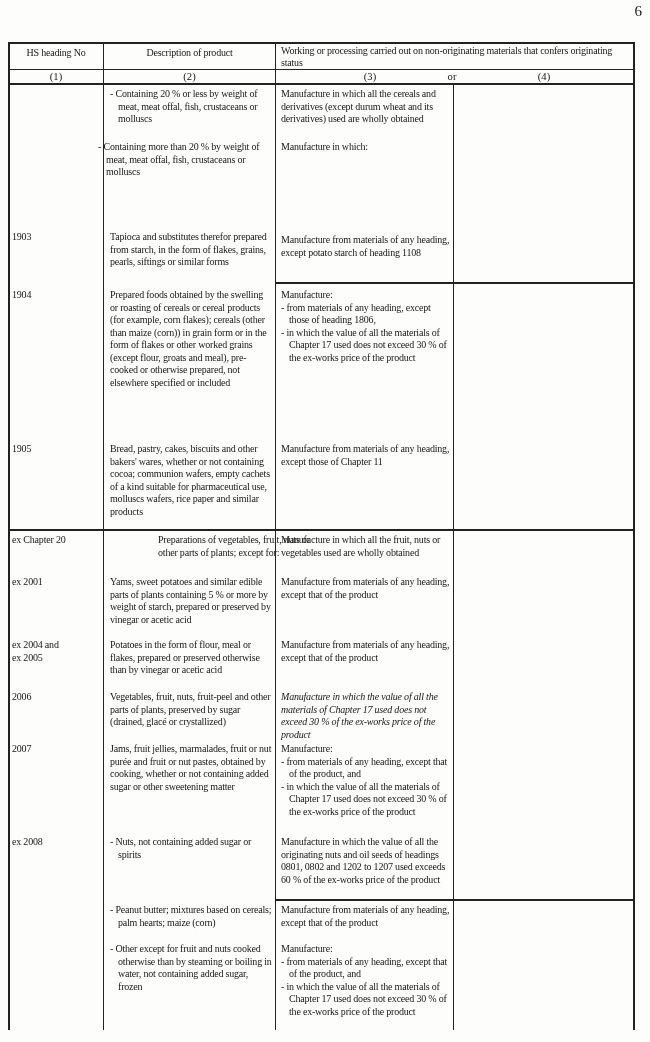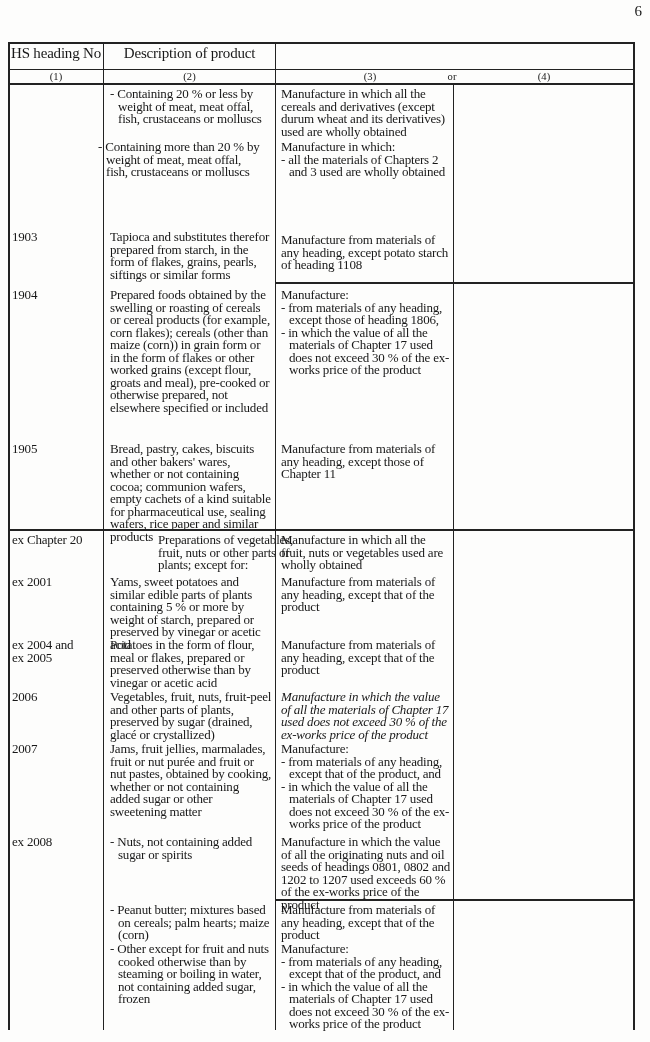--- a/index.html
+++ b/index.html
@@ -4,24 +4,24 @@
 <style>
   html,body{margin:0;padding:0;background:#e8e8e8;}
   .page{
     position:relative;width:650px;height:1042px;background:#fdfdfc;
     font-family:"Liberation Serif","DejaVu Serif",serif;color:#181818;
     overflow:hidden;margin:0 auto;
   }
   .page-number{position:absolute;top:3px;left:618px;width:24px;text-align:right;
     font-size:15px;color:#1b1b1b;}
   .hline,.vline{position:absolute;background:#222;z-index:3;}
-  .th{position:absolute;font-size:15px;line-height:12px;letter-spacing:-0.2px;z-index:1;}
+  .th{position:absolute;font-size:10px;line-height:12px;letter-spacing:-0.2px;z-index:1;}
   .th-center{text-align:center;}
   .tnum{position:absolute;top:71px;font-size:10.6px;line-height:12px;text-align:center;z-index:1;}
-  .cellblock{position:absolute;font-size:13px;line-height:12.5px;letter-spacing:-0.2px;z-index:1;}
+  .cellblock{position:absolute;font-size:10px;line-height:12.5px;letter-spacing:-0.2px;z-index:1;}
   .col-c1{white-space:pre-line;}
   .para{margin:0;}
   .para.bullet{padding-left:8px;text-indent:-8px;}
 </style>
 </head>
 <body>
 
 <div class="page">
 
   <div class="page-number">6</div>
@@ -34,60 +34,60 @@
   <div class="hline" style="left:275px;top:899px;width:360px;height:2px;"></div>
 
   <div class="vline" style="left:8px;top:42px;width:2px;height:988px;"></div>
   <div class="vline" style="left:103px;top:42px;width:1px;height:988px;"></div>
   <div class="vline" style="left:275px;top:42px;width:1px;height:988px;"></div>
   <div class="vline" style="left:453px;top:85px;width:1px;height:945px;"></div>
   <div class="vline" style="left:633px;top:42px;width:2px;height:988px;"></div>
 
   <div class="th th-center" style="left:9px;top:47px;width:94px;">HS heading No</div>
   <div class="th th-center" style="left:104px;top:47px;width:171px;">Description of product</div>
+  <div class="th" style="left:281px;top:45px;width:350px;">Working or processing carried out on non-originating materials that confers originating status</div>
 
   <div class="tnum" style="left:9px;width:94px;">(1)</div>
   <div class="tnum" style="left:104px;width:171px;">(2)</div>
   <div class="tnum" style="left:280px;width:180px;">(3)</div>
   <div class="tnum" style="left:430px;width:44px;">or</div>
   <div class="tnum" style="left:455px;width:178px;">(4)</div>
 
   <div>
       <div class="cellblock col-c2" style="left: 110px; top: 88px; width: 162px;">
         <div class="para bullet">- <span>Containing 20 % or less by weight of meat, meat offal, fish, crustaceans or molluscs</span></div>
       </div>
       <div class="cellblock col-c3" style="left: 281px; top: 88px; width: 170px;">
         <div class="para"><span>Manufacture in which all the cereals and derivatives (except durum wheat and its derivatives) used are wholly obtained</span></div>
       </div>
       <div class="cellblock col-c2" style="left: 98px; top: 141px; width: 162px;">
         <div class="para bullet">- <span>Containing more than 20 % by weight of meat, meat offal, fish, crustaceans or molluscs</span></div>
       </div>
       <div class="cellblock col-c3" style="left: 281px; top: 141px; width: 170px;">
         <div class="para"><span>Manufacture in which:</span></div>
-        <div class="para bullet">- <span>all the materials of Chapters 2 and 3 used are wholly obtained</span></div>
       </div>
       <div class="cellblock col-c1" style="left: 12px; top: 231px; width: 88px;"><div class="para"><span>1903</span></div></div>
       <div class="cellblock col-c2" style="left: 110px; top: 231px; width: 162px;">
         <div class="para"><span>Tapioca and substitutes therefor prepared from starch, in the form of flakes, grains, pearls, siftings or similar forms</span></div>
       </div>
       <div class="cellblock col-c3" style="left: 281px; top: 234px; width: 170px;">
         <div class="para"><span>Manufacture from materials of any heading, except potato starch of heading 1108</span></div>
       </div>
       <div class="cellblock col-c1" style="left: 12px; top: 289px; width: 88px;"><div class="para"><span>1904</span></div></div>
       <div class="cellblock col-c2" style="left: 110px; top: 289px; width: 162px;">
         <div class="para"><span>Prepared foods obtained by the swelling or roasting of cereals or cereal products (for example, corn flakes); cereals (other than maize (corn)) in grain form or in the form of flakes or other worked grains (except flour, groats and meal), pre-cooked or otherwise prepared, not elsewhere specified or included</span></div>
       </div>
       <div class="cellblock col-c3" style="left: 281px; top: 289px; width: 170px;">
         <div class="para"><span>Manufacture:</span></div>
         <div class="para bullet">- <span>from materials of any heading, except those of heading 1806,</span></div>
         <div class="para bullet">- <span>in which the value of all the materials of Chapter 17 used does not exceed 30 % of the ex-works price of the product</span></div>
       </div>
       <div class="cellblock col-c1" style="left: 12px; top: 443px; width: 88px;"><div class="para"><span>1905</span></div></div>
       <div class="cellblock col-c2" style="left: 110px; top: 443px; width: 162px;">
-        <div class="para"><span>Bread, pastry, cakes, biscuits and other bakers' wares, whether or not containing cocoa; communion wafers, empty cachets of a kind suitable for pharmaceutical use, sealing wafers, rice paper and similar products</span></div>
+        <div class="para"><span>Bread, pastry, cakes, biscuits and other bakers' wares, whether or not containing cocoa; communion wafers, empty cachets of a kind suitable for pharmaceutical use, molluscs wafers, rice paper and similar products</span></div>
       </div>
       <div class="cellblock col-c3" style="left: 281px; top: 443px; width: 170px;">
         <div class="para"><span>Manufacture from materials of any heading, except those of Chapter 11</span></div>
       </div>
       <div class="cellblock col-c1" style="left: 12px; top: 534px; width: 88px;"><div class="para"><span>ex Chapter 20</span></div></div>
       <div class="cellblock col-c2" style="left: 110px; top: 534px; width: 162px; margin-left: 48px;">
         <div class="para"><span>Preparations of vegetables, fruit, nuts or other parts of plants; except for:</span></div>
       </div>
       <div class="cellblock col-c3" style="left: 281px; top: 534px; width: 170px;">
         <div class="para"><span>Manufacture in which all the fruit, nuts or vegetables used are wholly obtained</span></div>

